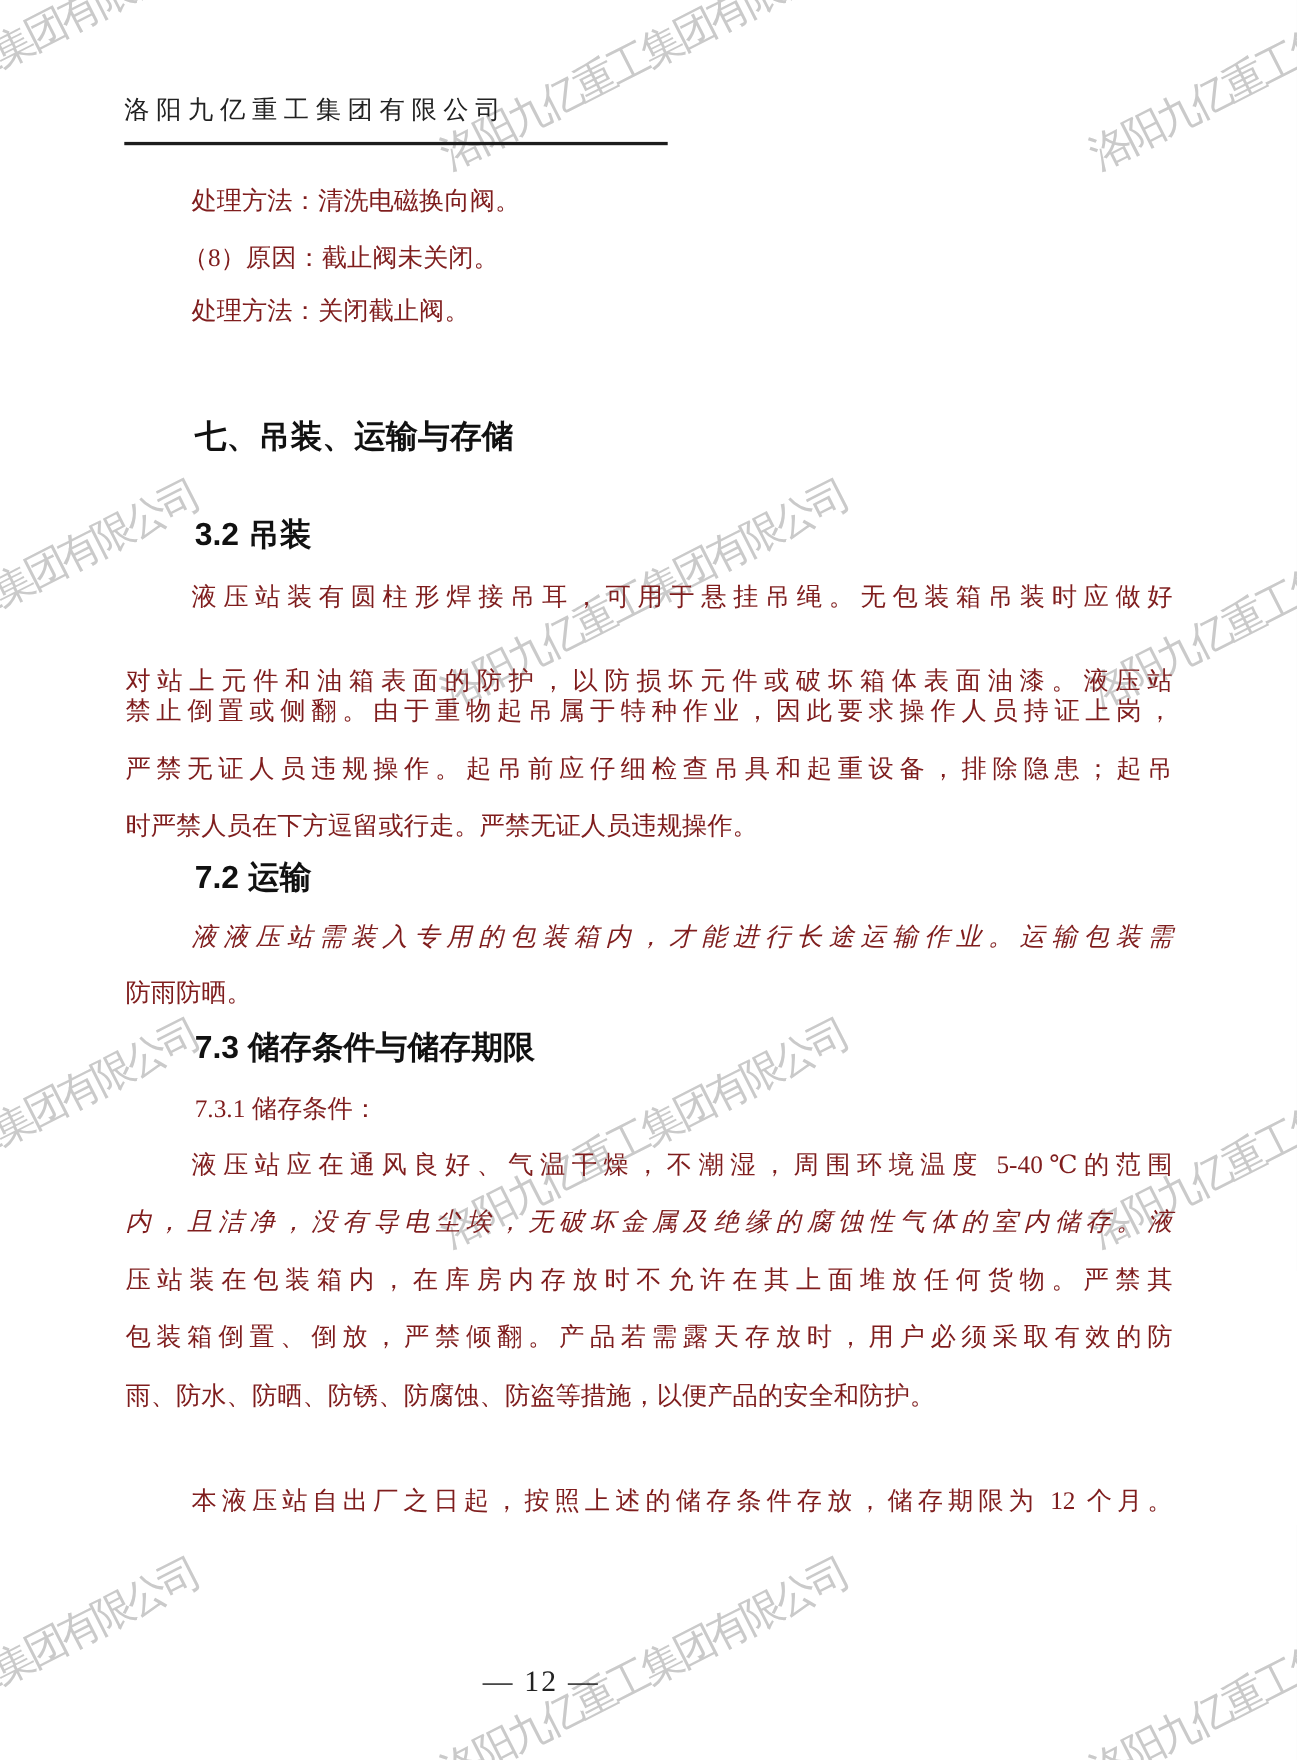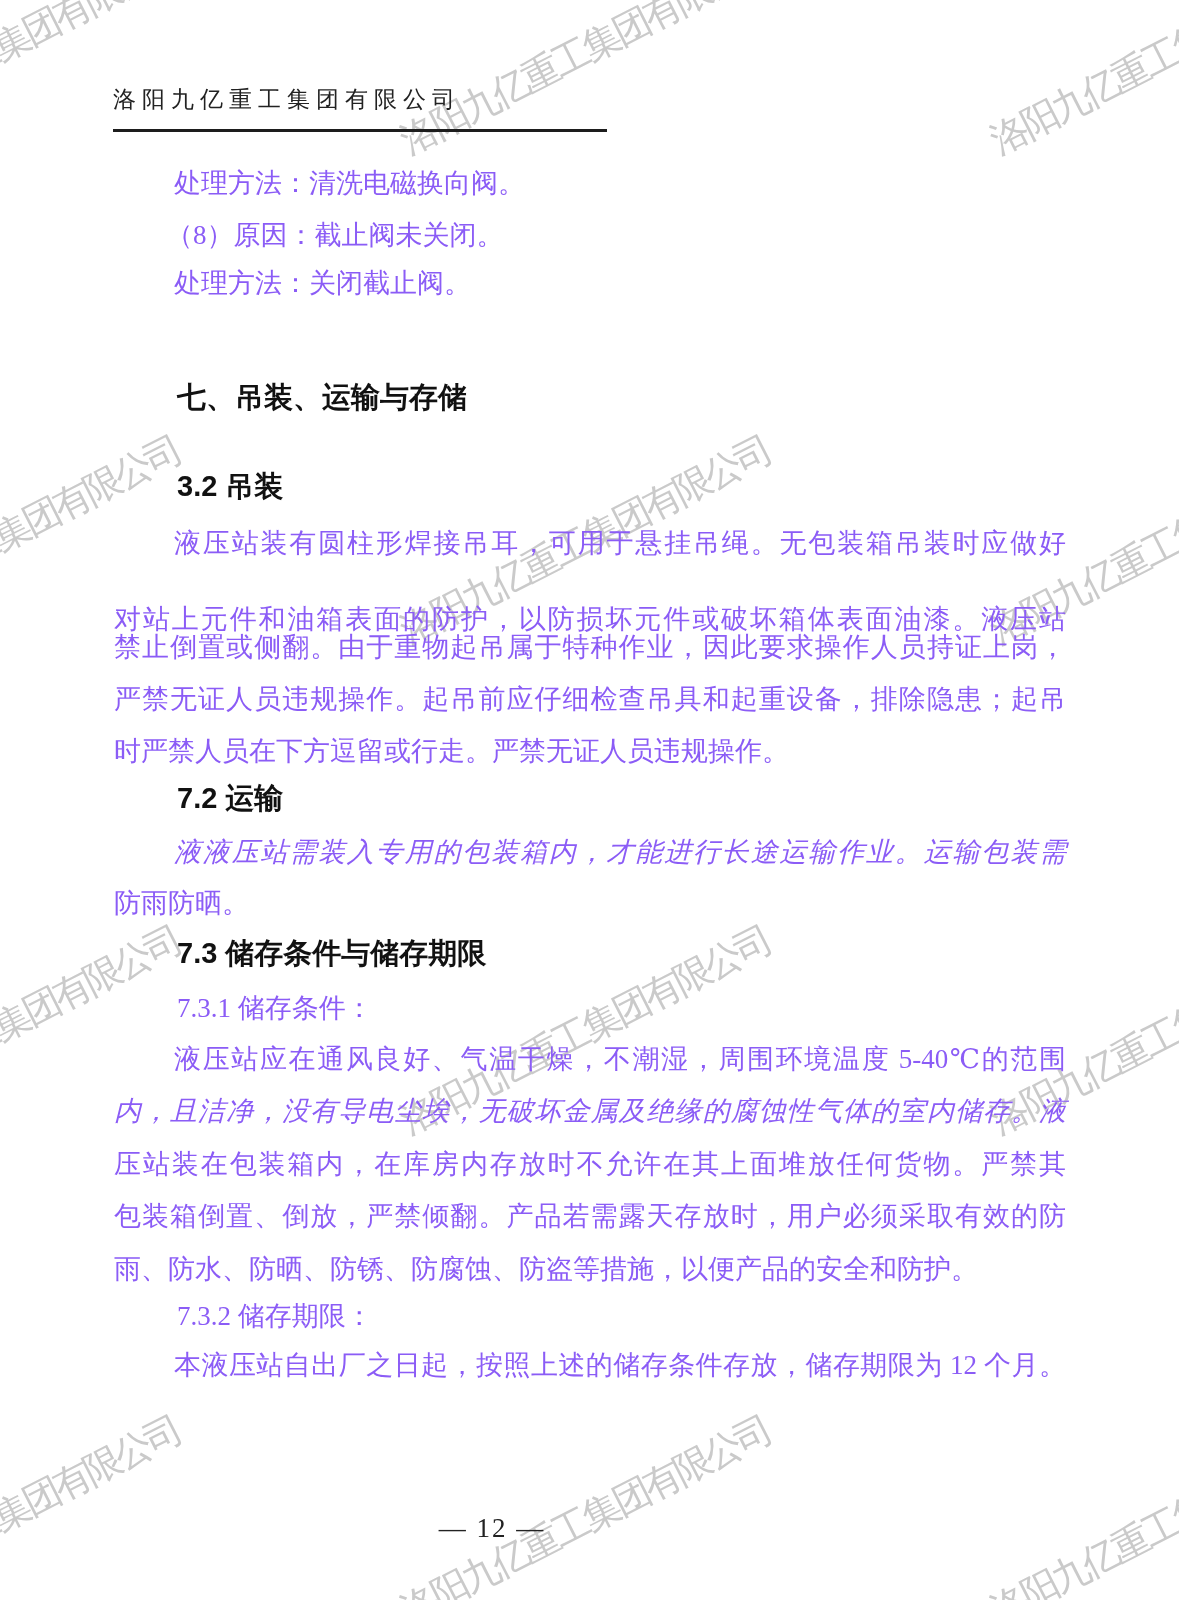--- a/index.html
+++ b/index.html
@@ -31,23 +31,23 @@
     font-family:"Liberation Serif","DejaVu Serif",serif;
   }
   .hdr-rule{
     position:absolute;left:113px;top:129px;z-index:2;
     width:494px;height:3px;background:#1d1d1d;
   }
   
   .content{position:absolute;inset:0;z-index:2;}
   .line{
     position:absolute;left:114px;width:952px;
-    font-size:27px;line-height:34px;
+    font-size:23px;line-height:34px;
     text-align:justify;text-align-last:justify;
-    color:#8b5cf6;
+    color:#7f1d1d;
   }
   .line.noj{text-align-last:left;}
   .line.heading{
     font-family:"Liberation Sans","DejaVu Sans",sans-serif;
     font-weight:bold;font-size:29px;color:#111;
     text-align:right;text-align-last:left;
   }
   
   .footer{
     position:absolute;left:0;top:1513px;width:984px;z-index:2;
@@ -92,19 +92,18 @@
       <div class="line heading noj" style="top: 781px; text-indent: 63px;">7.2 运输</div>
       <div class="line" style="top: 835px; text-indent: 60px; font-style: italic;">液液压站需装入专用的包装箱内，才能进行长途运输作业。运输包装需</div>
       <div class="line noj" style="top: 886px;">防雨防晒。</div>
       <div class="line heading noj" style="top: 936px; text-indent: 63px;">7.3 储存条件与储存期限</div>
       <div class="line noj" style="top: 991px; text-indent: 63px;">7.3.1 储存条件：</div>
       <div class="line" style="top: 1042px; text-indent: 60px;">液压站应在通风良好、气温干燥，不潮湿，周围环境温度 5-40℃的范围</div>
       <div class="line" style="top: 1094px; font-style: italic;">内，且洁净，没有导电尘埃，无破坏金属及绝缘的腐蚀性气体的室内储存。液</div>
       <div class="line" style="top: 1147px;">压站装在包装箱内，在库房内存放时不允许在其上面堆放任何货物。严禁其</div>
       <div class="line" style="top: 1199px;">包装箱倒置、倒放，严禁倾翻。产品若需露天存放时，用户必须采取有效的防</div>
       <div class="line noj" style="top: 1252px;">雨、防水、防晒、防锈、防腐蚀、防盗等措施，以便产品的安全和防护。</div>
-      <div class="line noj" style="top: 1299px; text-indent: 63px;">7.3.2 储存期限：</div>
       <div class="line" style="top: 1348px; text-indent: 60px;">本液压站自出厂之日起，按照上述的储存条件存放，储存期限为 12 个月。</div>
     </div>
 
   <div class="footer">— 12 —</div>
 
 </div>
 
 </body></html>

